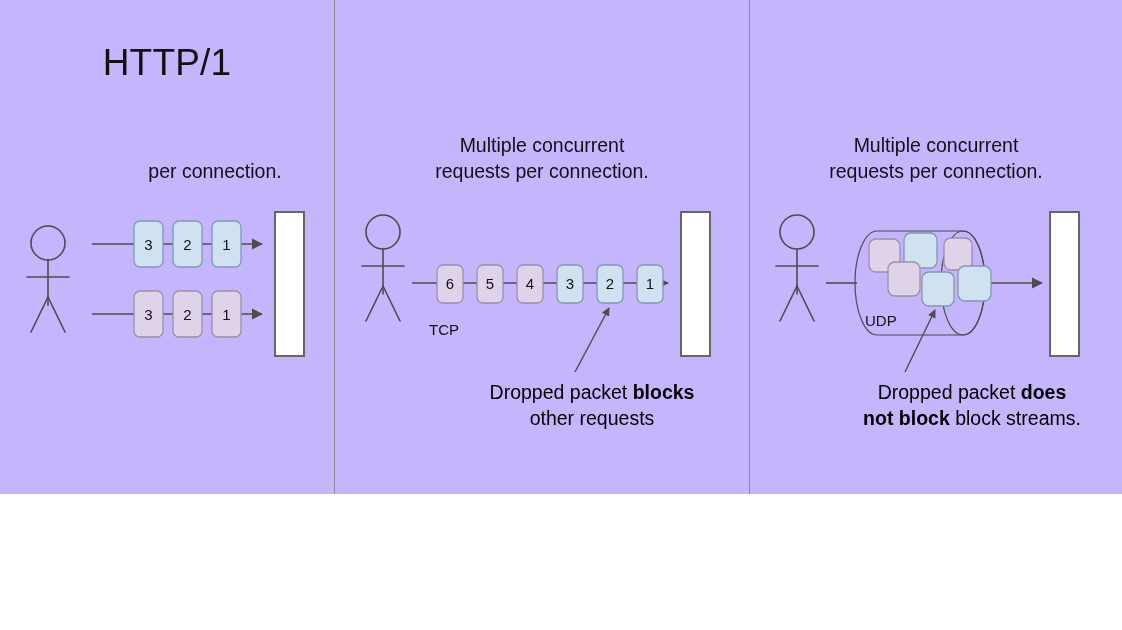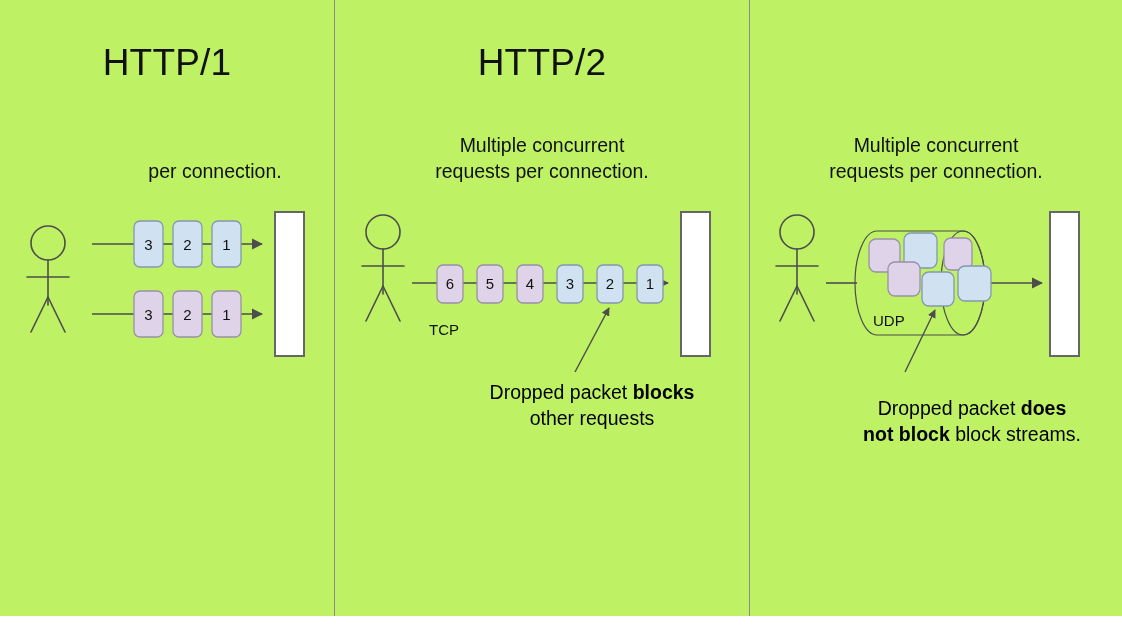--- a/index.html
+++ b/index.html
@@ -7,22 +7,22 @@
     padding: 0;
     background: #ffffff;
   }
   body {
     font-family: "Liberation Sans", sans-serif;
     color: #000000;
   }
   #canvas {
     position: relative;
     width: 1122px;
-    height: 616px;
-    background: #bef264;
+    height: 494px;
+    background: #c4b5fd;
     overflow: hidden;
   }
   .panel {
     position: absolute;
     top: 0;
     height: 630px;
   }
   .divider {
     position: absolute;
     top: 0;
@@ -78,21 +78,20 @@
 
   <div class="divider" style="left:334px;"></div>
   <div class="divider" style="left:749px;"></div>
 
   <div class="panel" style="left:0px; width:334px;">
     <div class="title" style="top:44px;">HTTP/1</div>
     <div class="subtitle" style="top:158px;padding-left:48px;">per connection.</div>
   </div>
 
   <div class="panel" style="left:335px; width:414px;">
-    <div class="title" style="top:44px;">HTTP/2</div>
     <div class="subtitle" style="top:132px;">Multiple concurrent</div>
     <div class="subtitle" style="top:158px;">requests per connection.</div>
   </div>
 
   <div class="panel" style="left:750px; width:372px;">
     <div class="subtitle" style="top:132px;">Multiple concurrent</div>
     <div class="subtitle" style="top:158px;">requests per connection.</div>
   </div>
 
   <svg class="layer" viewBox="0 0 1122 630">
@@ -224,25 +223,25 @@
     <g>
       <rect x="958" y="266" width="33" height="35" rx="7" ry="7" fill="#d0e2f2" stroke="#8497b0" stroke-width="1.3"></rect>
     </g>
 
     <line x1="905" y1="372" x2="935" y2="310" stroke="#4d4d4d" stroke-width="1.4" marker-end="url(#arrowNote)"></line>
 
     <rect x="1050" y="212" width="29" height="144" fill="#ffffff" stroke="#666666" stroke-width="2"></rect>
   </svg>
 
   <div class="protolabel" style="left:429px; top:322px;">TCP</div>
-  <div class="protolabel" style="left:865px; top:313px;margin-left:8px;">UDP</div>
+  <div class="protolabel" style="left:865px; top:313px;">UDP</div>
 
   <div class="caption" style="left:447px; top:379px; width:290px;">
     <span>Dropped packet </span><b>blocks</b><br>
     <span>other requests</span>
   </div>
 
-  <div class="caption" style="left:832px; top:379px; width:280px;margin-top:16px;">
+  <div class="caption" style="left:832px; top:379px; width:280px;">
     <span>Dropped packet </span><b>does</b><br>
     <b>not block</b><span> block streams.</span>
   </div>
 
 </div>
 
 </body></html>

